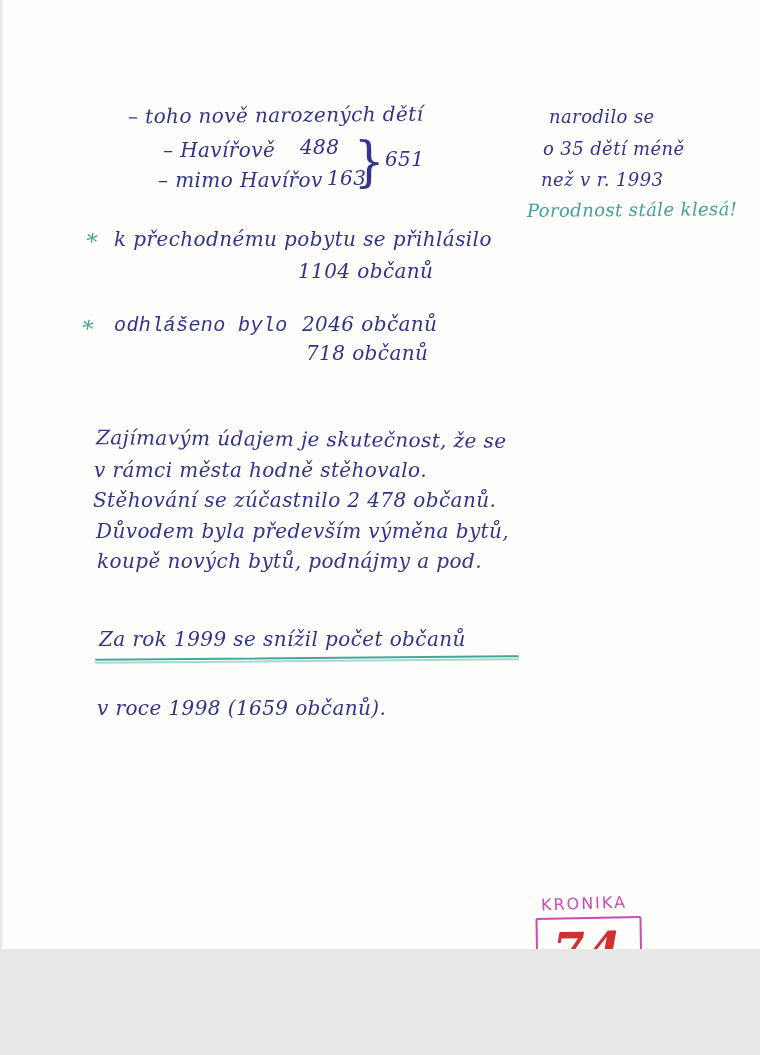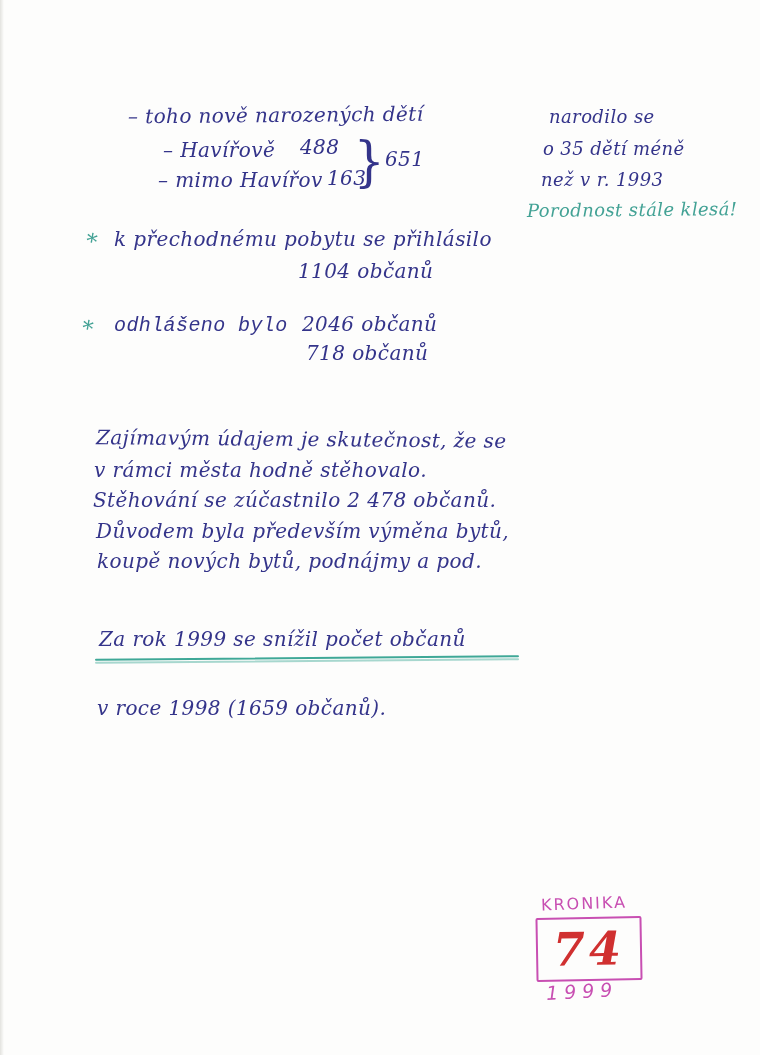--- a/index.html
+++ b/index.html
@@ -1,18 +1,18 @@
 <!DOCTYPE html>
 <html><head>
 <meta charset="utf-8">
 <style>
   html,body { margin:0; padding:0; background:#e8e8e8; }
   .page {
     position:relative;
-    width:760px; height:1055px;
+    width:760px; height:949px;
     margin:0 auto;
     background:#fefefdf5;
     background-color:#fdfdfc;
     overflow:hidden;
     font-family:"DejaVu Serif", serif;
     font-style:italic;
   }
   .scan-edge {
     position:absolute; left:0; top:0; width:4px; height:1055px;
     background:linear-gradient(90deg, #e3e3df, rgba(255,255,255,0));

